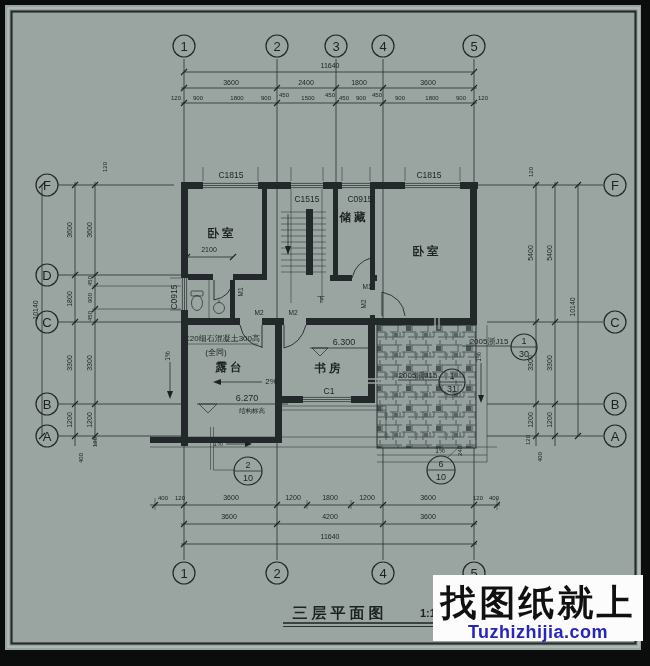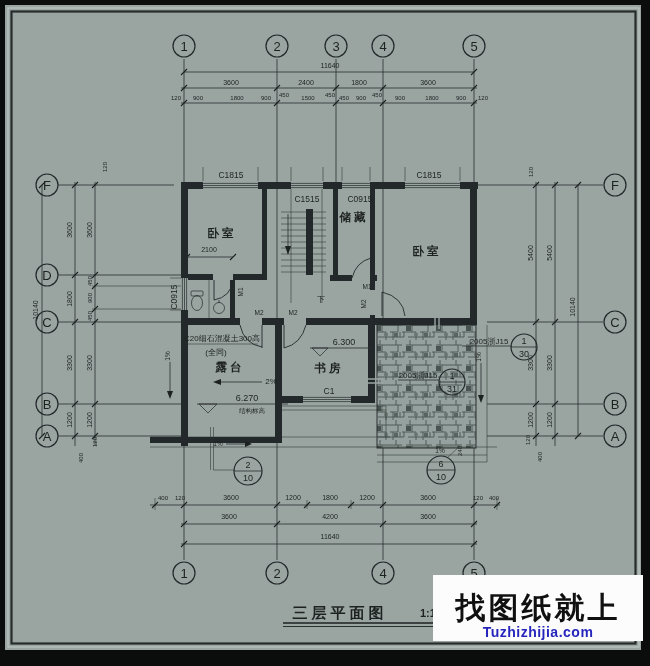--- a/index.html
+++ b/index.html
@@ -18,22 +18,22 @@
   .thin{stroke:#2a2f2e;stroke-width:0.55;fill:none;}
   .tk{stroke:#1d2220;stroke-width:1.1;fill:none;}
   .wall{fill:#23282a;}
   .gap{fill:#9aa5a2;}
   .wl{stroke:#23282a;stroke-width:0.7;fill:none;}
   .arc{stroke:#23282a;stroke-width:0.9;fill:none;}
   .cir{stroke:#23282a;stroke-width:1.2;fill:none;}
   .jt{stroke:#9aa5a2;stroke-width:1.4;fill:none;}
   .wm{position:absolute;left:433px;top:575px;width:210px;height:66px;background:#fcfcfc;
       text-align:center;line-height:1;}
-  .wm1{font-size:30px;font-weight:bold;color:#101010;letter-spacing:3px;margin-top:18px;}
-  .wm2{font-size:14px;font-weight:bold;color:#2626bd;letter-spacing:0.5px;margin-top:2px;}
+  .wm1{font-size:36px;font-weight:bold;color:#101010;letter-spacing:3px;margin-top:10px;}
+  .wm2{font-size:18px;font-weight:bold;color:#2626bd;letter-spacing:0.5px;margin-top:2px;}
 </style>
 </head>
 <body>
 
 <div class="stage">
   <div class="paper"></div>
 
   <svg width="650" height="666" viewBox="0 0 650 666">
 
     <defs>

